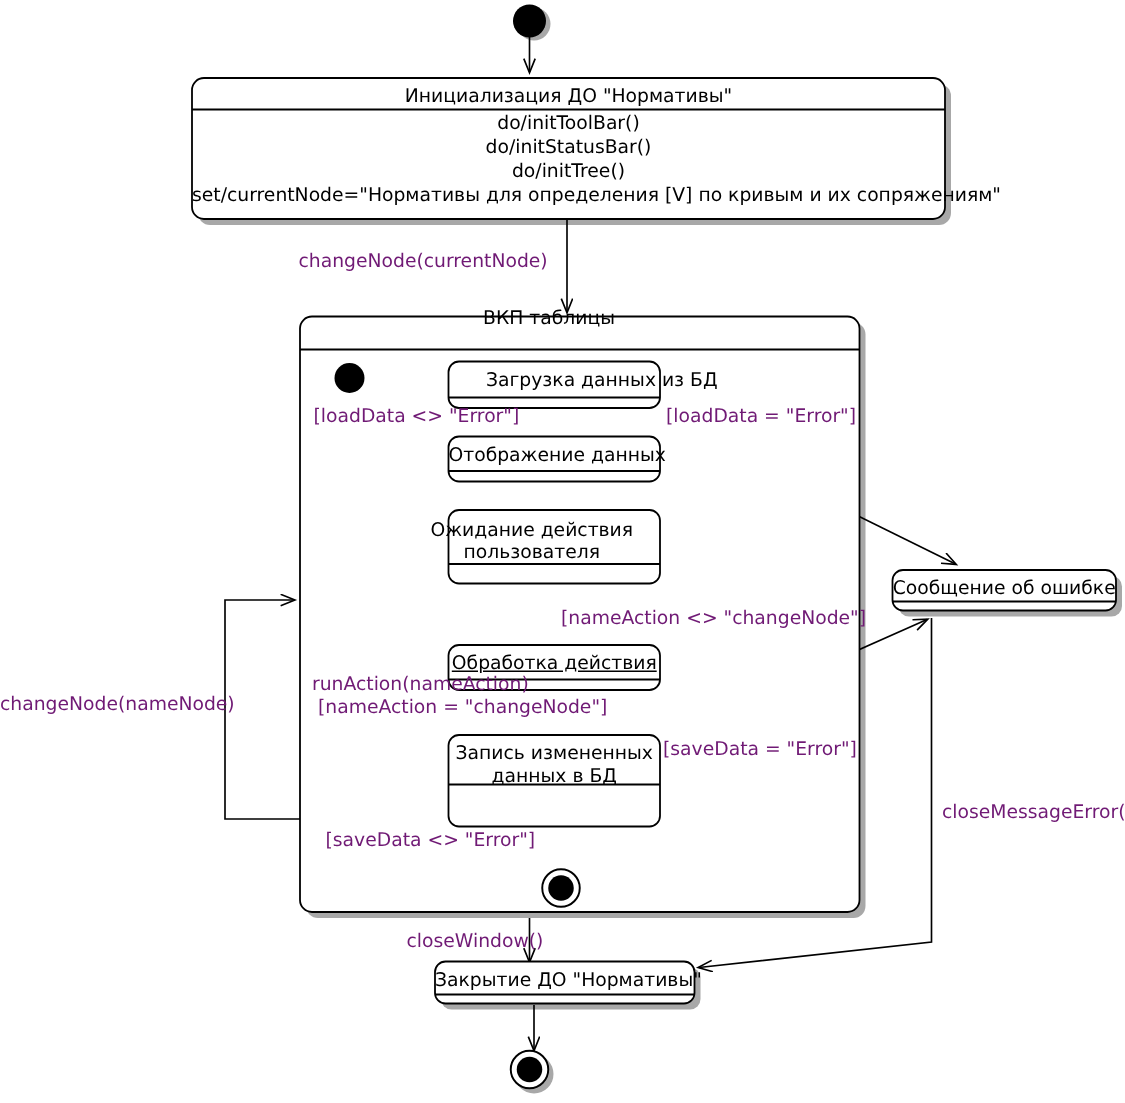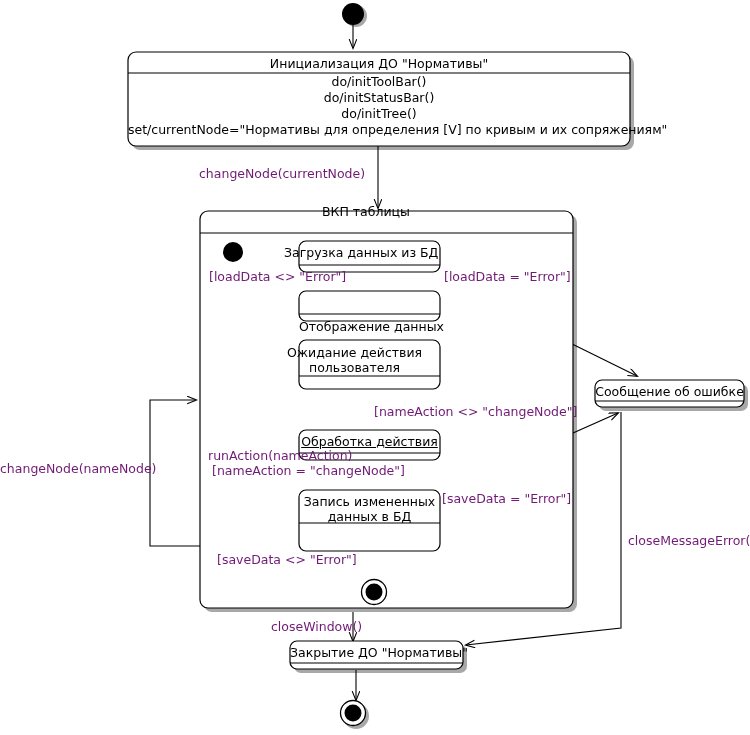--- a/index.html
+++ b/index.html
@@ -133,22 +133,22 @@
   </svg>
 
   <div class="boxtext" style="left:128px;top:56px;width:502px;">Инициализация ДО "Нормативы"</div>
   <div class="boxtext" style="left:128px;top:74px;width:502px;">do/initToolBar()</div>
   <div class="boxtext" style="left:128px;top:90px;width:502px;">do/initStatusBar()</div>
   <div class="boxtext" style="left:128px;top:106px;width:502px;">do/initTree()</div>
   <div class="boxtext" style="left:128px;top:122px;width:502px;">set/currentNode="Нормативы для определения [V] по кривым и их сопряжениям"</div>
 
   <div class="boxtext" style="left:200px;top:204px;width:332px;">ВКП таблицы</div>
 
-  <div class="boxtext" style="left:284px;top:245px;width:141px;">Загрузка данных из БД</div>
-  <div class="boxtext" style="left:299px;top:295px;width:141px;margin-top:24px;">Отображение данных</div>
+  <div class="boxtext" style="left:299px;top:245px;width:141px;padding-left:25px;">Загрузка данных из БД</div>
+  <div class="boxtext" style="left:299px;top:295px;width:141px;">Отображение данных</div>
   <div class="boxtext" style="left:284px;top:345px;width:141px;">Ожидание действия
 пользователя</div>
   <div class="boxtext" style="left:299px;top:434px;width:141px;text-decoration:underline;">Обработка действия</div>
   <div class="boxtext" style="left:299px;top:494px;width:141px;">Запись измененных
 данных в БД</div>
   <div class="boxtext" style="left:595px;top:384px;width:149px;">Сообщение об ошибке</div>
   <div class="boxtext" style="left:290px;top:645px;width:173px;">Закрытие ДО "Нормативы"</div>
 
   <div class="lbl" style="left:199px;top:166px;">changeNode(currentNode)</div>
   <div class="lbl" style="left:209px;top:269px;">[loadData &lt;&gt; "Error"]</div>

